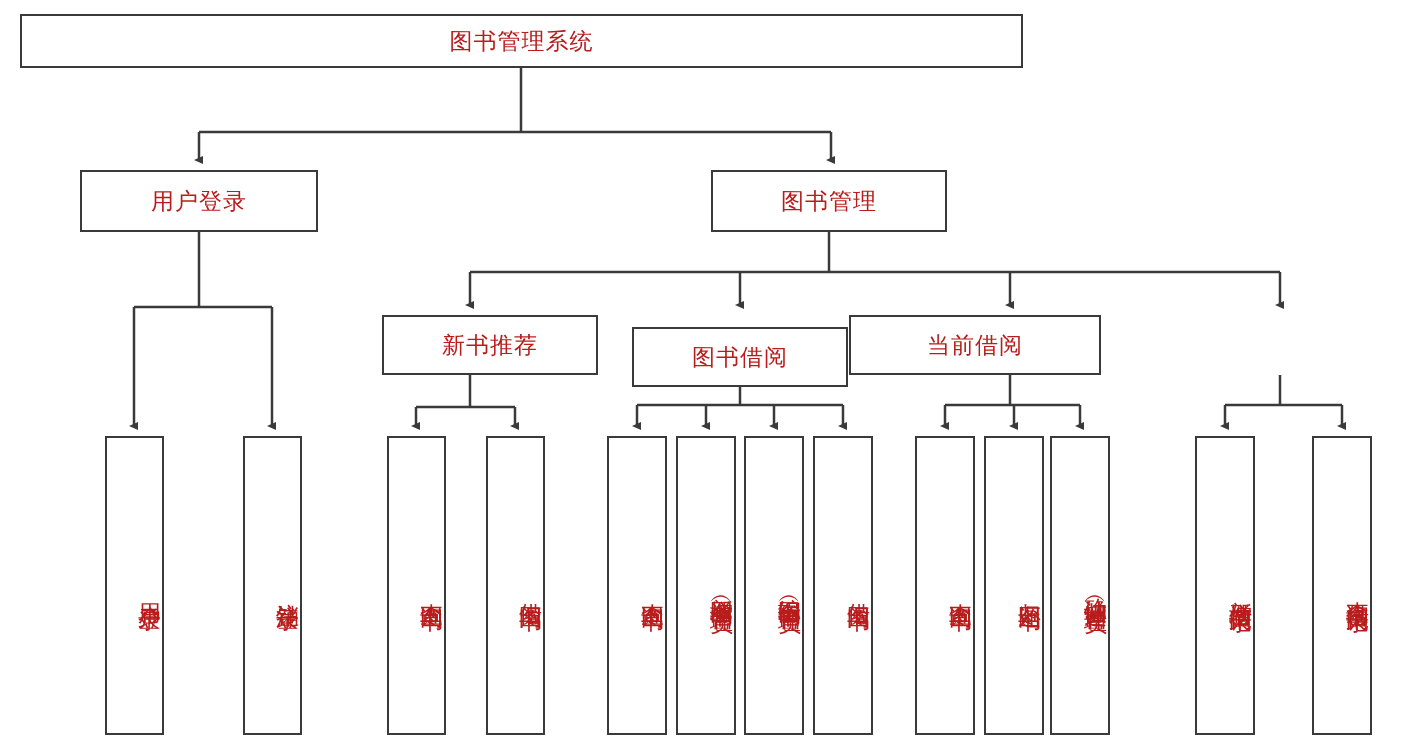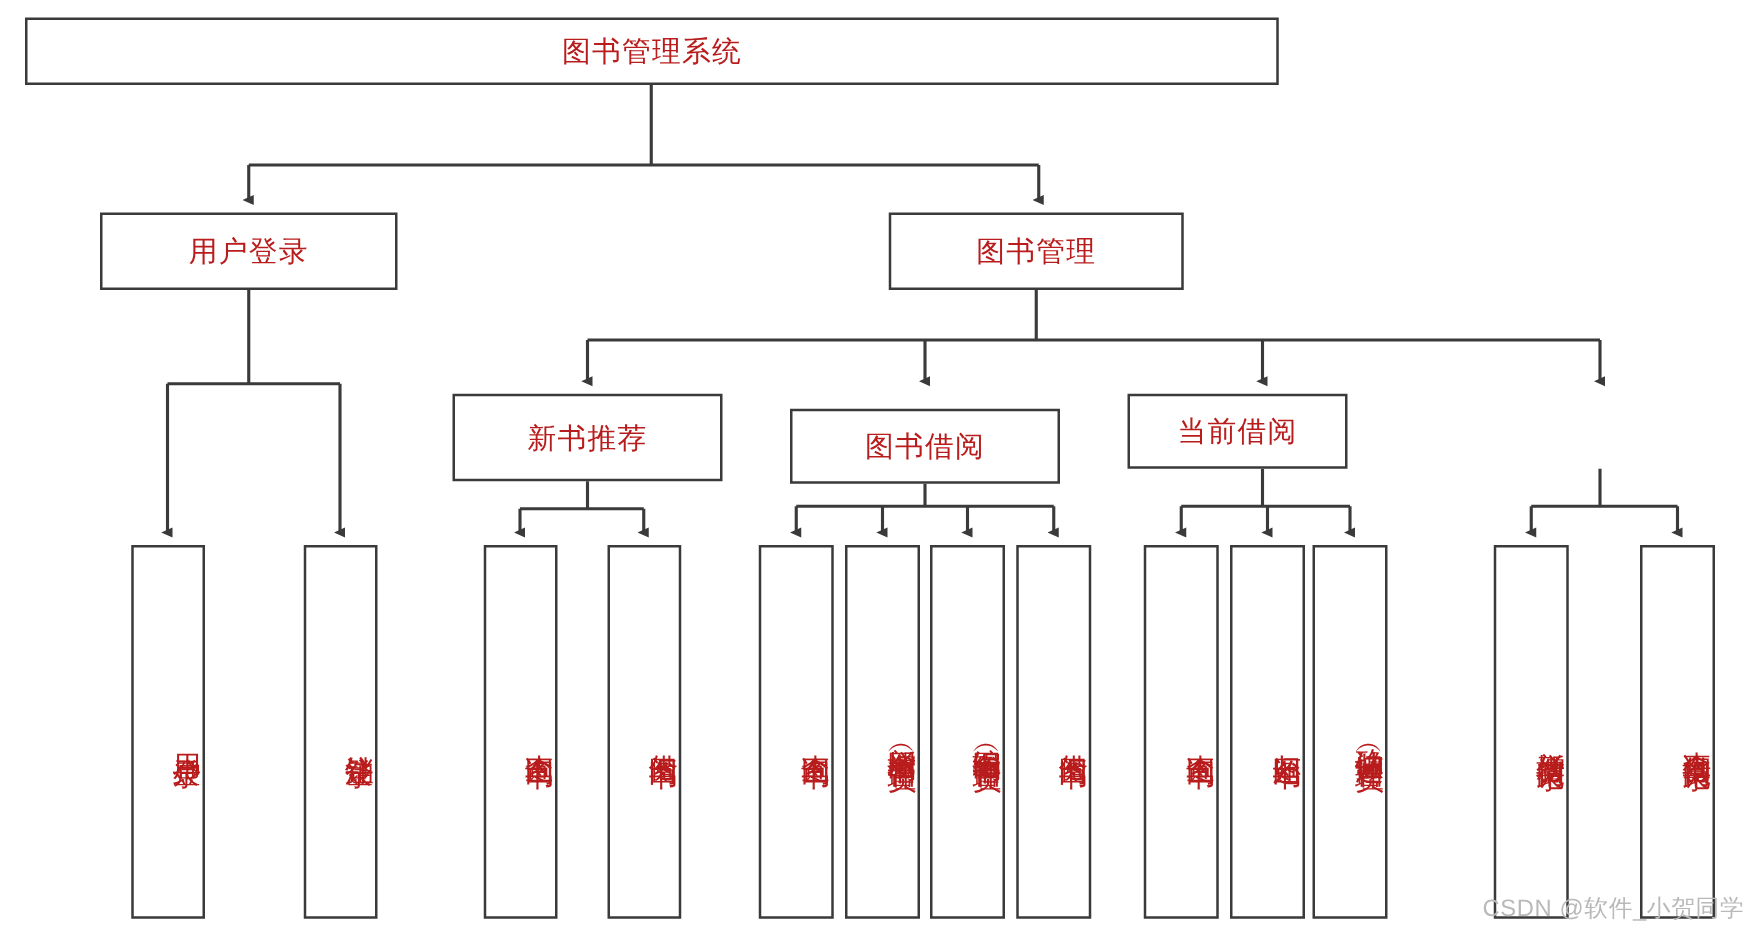--- a/index.html
+++ b/index.html
@@ -125,27 +125,27 @@
     <span>图书管理系统</span>
   </div>
 
   <div class="node h" style="left:80px; top:170px; width:238px; height:62px;">
     <span>用户登录</span>
   </div>
   <div class="node h" style="left:711px; top:170px; width:236px; height:62px;">
     <span>图书管理</span>
   </div>
 
-  <div class="node h" style="left:362px; top:315px; width:216px; height:70px;">
+  <div class="node h" style="left:382px; top:315px; width:216px; height:60px;">
     <span>新书推荐</span>
   </div>
   <div class="node h" style="left:632px; top:327px; width:216px; height:60px;">
     <span>图书借阅</span>
   </div>
-  <div class="node h" style="left:902px; top:315px; width:176px; height:60px;justify-content:center;">
+  <div class="node h" style="left:849px; top:315px; width:252px; height:60px;justify-content:center;">
     <span>当前借阅</span>
   </div>
 
   <div class="node v" style="left:105px; top:436px; width:59px; height:299px;">
     <span>用户登录</span>
   </div>
   <div class="node v" style="left:243px; top:436px; width:59px; height:299px;">
     <span>注销登录</span>
   </div>
 
@@ -179,15 +179,14 @@
     <span>确认归还（管理员）</span>
   </div>
 
   <div class="node v" style="left:1195px; top:436px; width:60px; height:299px;">
     <span>新增借阅记录</span>
   </div>
   <div class="node v" style="left:1312px; top:436px; width:60px; height:299px;">
     <span>查询借阅记录</span>
   </div>
 
-  <div id="watermark">CSDN @软件_小贺同学</div>
 
 </div>
 
 </body></html>

